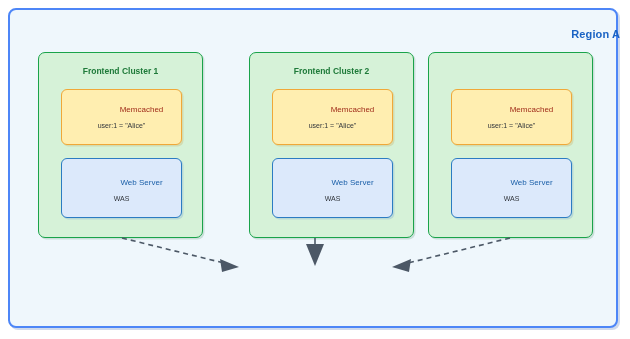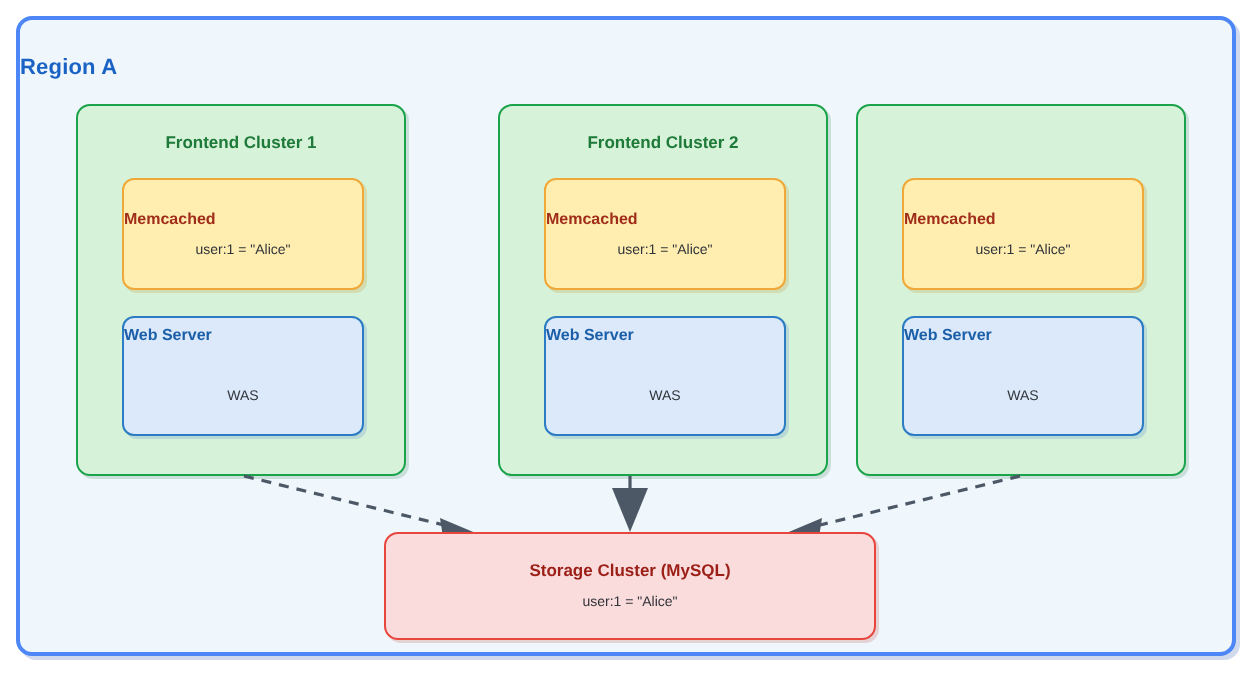--- a/index.html
+++ b/index.html
@@ -34,21 +34,21 @@
     border: 2px solid #4d86f7;
     border-radius: 8px;
     box-shadow: 2px 2px 0 rgba(120,150,200,0.35);
   }
 
   .region-title {
     position: absolute;
     left: 0;
     top: 18px;
     width: 610px;
-    text-align: left;
+    text-align: right;
     font-size: 11px;
     font-weight: bold;
     color: #1a63c4;
     letter-spacing: 0.1px;
   }
 
   
   .cluster {
     position: absolute;
     top: 52px;
@@ -80,23 +80,24 @@
     position: absolute;
     left: 22px;
     width: 121px;
     box-sizing: border-box;
     border-radius: 6px;
   }
   .svc-title {
     position: absolute;
     left: 0;
     width: 100%;
-    text-align: left;
+    text-align: center;
     font-size: 8px;
-    font-weight: bold;
+    font-weight: normal;
+    padding-left: 20px;
   }
   .svc-value {
     position: absolute;
     left: 0;
     width: 100%;
     text-align: center;
     font-size: 7px;
     color: #30343a;
   }
 
@@ -110,21 +111,21 @@
   .svc.memcached .svc-title { top: 15px; color: #a02c1a; }
   .svc.memcached .svc-value { top: 32px; }
 
   .svc.webserver {
     top: 105px;
     height: 60px;
     background: #dce9fb;
     border: 1.5px solid #2b7cc2;
     box-shadow: 1.5px 1.5px 0 rgba(120,160,210,0.30);
   }
-  .svc.webserver .svc-title { top: 4px; color: #1a5fa8; }
+  .svc.webserver .svc-title { top: 19px; color: #1a5fa8; }
   .svc.webserver .svc-value { top: 36px; }
 
   
   .storage {
     position: absolute;
     left: 192px;
     top: 266px;
     width: 246px;
     height: 54px;
     box-sizing: border-box;
@@ -218,18 +219,14 @@
       <line x1="315" y1="238" x2="315" y2="252" stroke="#4c5866" stroke-width="1.6"></line>
       <polygon points="315,266 306,244 324,244" fill="#4c5866"></polygon>
     </g>
 
     <g>
       <line x1="510" y1="238" x2="404" y2="264" stroke="#4c5866" stroke-width="1.6" stroke-dasharray="5,4"></line>
       <polygon points="392,267 411,259 409,272" fill="#4c5866"></polygon>
     </g>
   </svg>
 
-  <div class="storage">
-    <div class="storage-title">Storage Cluster (MySQL)</div>
-    <div class="storage-value">user:1 = "Alice"</div>
-  </div>
 
 </div>
 
 </body></html>

